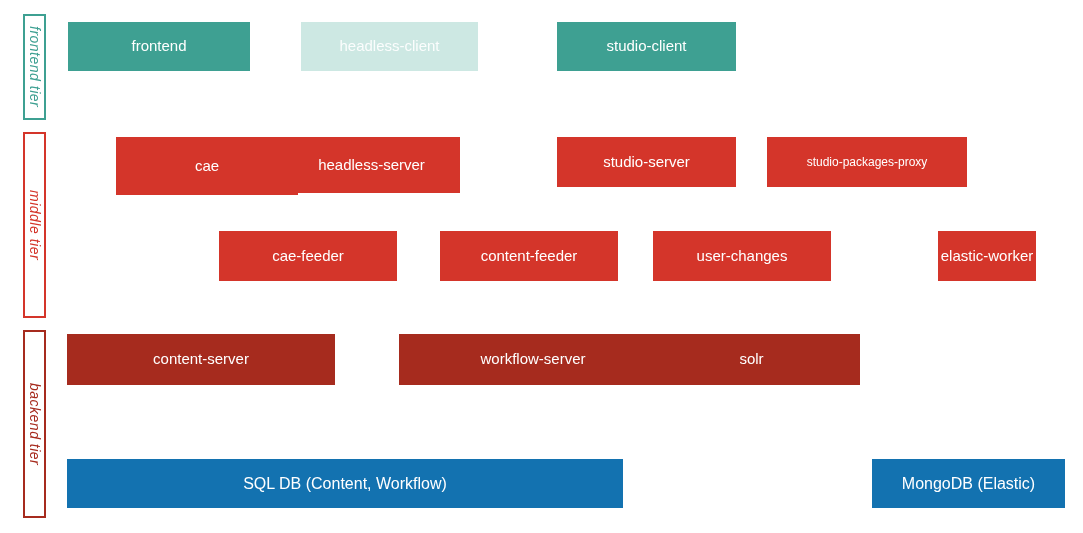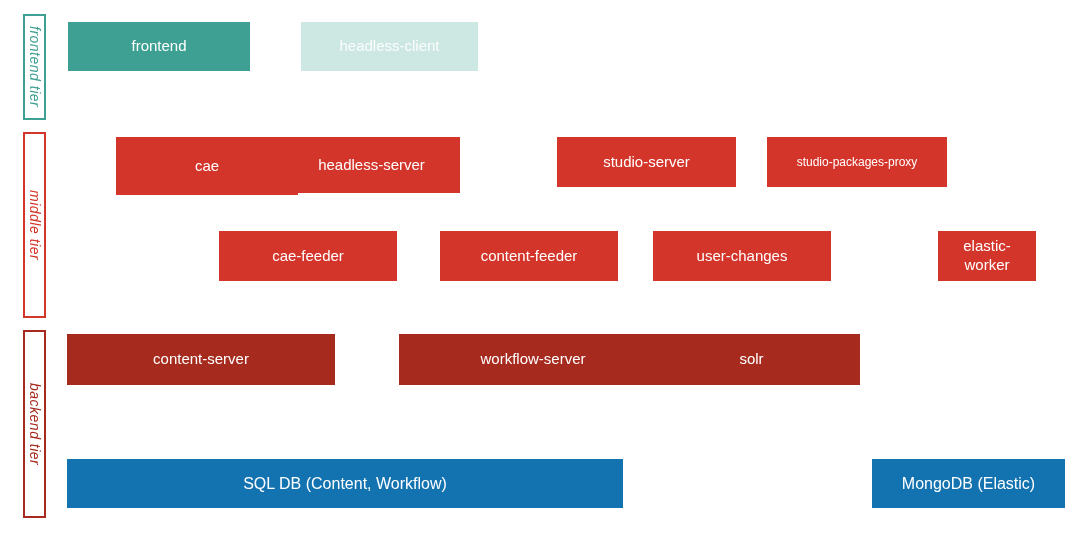--- a/index.html
+++ b/index.html
@@ -18,21 +18,21 @@
   .box {
     position: absolute;
     display: flex;
     align-items: center;
     justify-content: center;
     text-align: center;
     color: #ffffff;
     font-size: 15px;
     line-height: 1.25;
     box-sizing: border-box;
-    padding: 2px 9px;
+    padding: 2px 0;
   }
   .teal      { background: var(--teal); }
   .teal-muted{ background: var(--teal_muted); color: var(--teal_muted_text); }
   .red       { background: var(--red); }
   .darkred   { background: var(--dark_red); }
   .blue      { background: var(--blue); font-size: 16px; }
   .small-text{ font-size: 12px; }
   .tier-label {
     position: absolute;
     box-sizing: border-box;
@@ -53,25 +53,26 @@
 <body>
 
 <div id="canvas">
 
   <div class="tier-label tier-frontend" style="left:23px; top:14px; width:23px; height:106px;">frontend tier</div>
   <div class="tier-label tier-middle" style="left:23px; top:132px; width:23px; height:186px;">middle tier</div>
   <div class="tier-label tier-backend" style="left:23px; top:330px; width:23px; height:188px;">backend tier</div>
 
   <div class="box teal" style="left:68px; top:22px; width:182px; height:49px;">frontend</div>
   <div class="box teal-muted" style="left:283px; top:22px; width:177px; height:49px;margin-left:18px;">headless-client</div>
+  <div class="box teal" style="left:557px; top:22px; width:179px; height:49px;">studio-client</div>
 
   <div class="box red" style="left:68px; top:137px; width:182px; height:58px;margin-left:48px;">cae</div>
   <div class="box red" style="left:283px; top:137px; width:177px; height:56px;">headless-server</div>
   <div class="box red" style="left:557px; top:137px; width:179px; height:50px;">studio-server</div>
-  <div class="box red small-text" style="left:767px; top:137px; width:180px; height:50px;">studio-packages-proxy</div>
+  <div class="box red small-text" style="left:767px; top:137px; width:200px; height:50px;">studio-packages-proxy</div>
 
   <div class="box red" style="left:219px; top:231px; width:178px; height:50px;">cae-feeder</div>
   <div class="box red" style="left:440px; top:231px; width:178px; height:50px;">content-feeder</div>
   <div class="box red" style="left:653px; top:231px; width:178px; height:50px;">user-changes</div>
   <div class="box red" style="left:918px; top:231px; width:98px; height:50px;margin-left:20px;">elastic-worker</div>
 
   <div class="box darkred" style="left:67px; top:334px; width:268px; height:51px;">content-server</div>
   <div class="box darkred" style="left:355px; top:334px; width:268px; height:51px;margin-left:44px;">workflow-server</div>
   <div class="box darkred" style="left:643px; top:334px; width:217px; height:51px;">solr</div>
 

